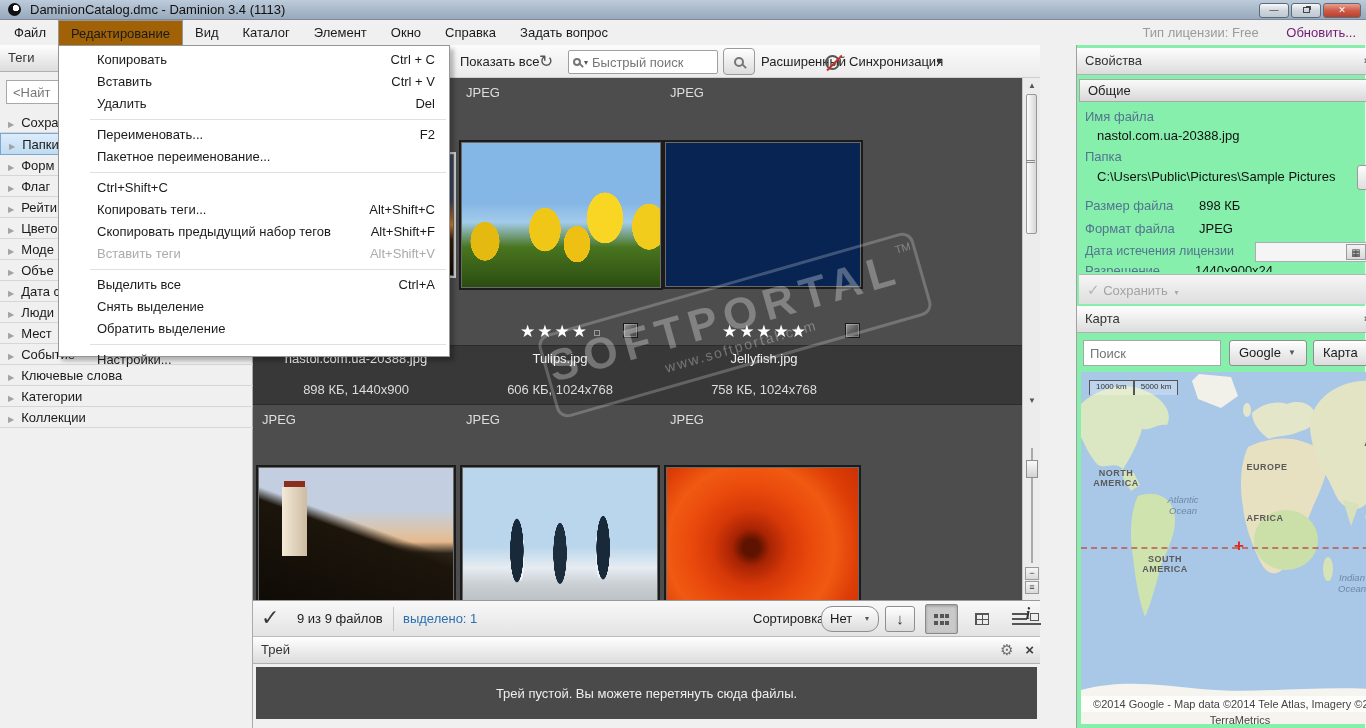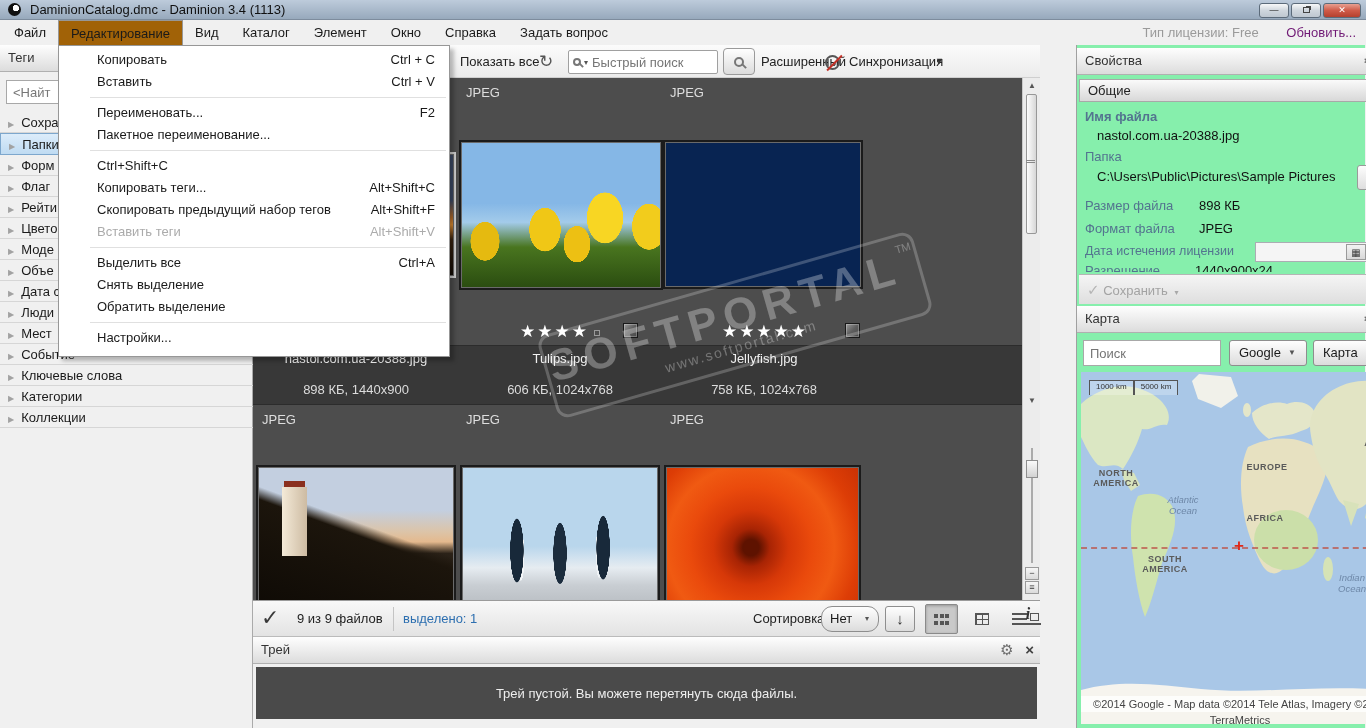--- a/index.html
+++ b/index.html
@@ -377,21 +377,21 @@
         <span>Свойства</span>
         <span class="hicons">
           <span class="gear">⚙</span>
           <span class="xbtn">×</span>
         </span>
       </div>
       <div class="section-bar">
         <span>Общие</span>
         <span class="dd-arrow">▼</span>
       </div>
-      <div class="prop-label" style="top:61px;font-weight:bold;">Имя файла</div>
+      <div class="prop-label" style="top:61px;">Имя файла</div>
       <div class="prop-value" style="left:20px;top:80px;">nastol.com.ua-20388.jpg</div>
       <div class="prop-label" style="top:101px;">Папка</div>
       <div class="prop-value" style="left:20px;top:121px;width:255px;white-space:nowrap;overflow:hidden;">C:\Users\Public\Pictures\Sample Pictures</div>
       <div class="goto-btn">↖</div>
       <div class="prop-label" style="top:150px;">Размер файла</div>
       <div class="prop-value" style="left:122px;top:150px;">898 КБ</div>
       <div class="prop-label" style="top:173px;">Формат файла</div>
       <div class="prop-value" style="left:122px;top:173px;">JPEG</div>
       <div class="prop-label" style="top:196px;width:170px;font-size:12.5px;">Дата истечения лицензии</div>
       <div class="date-field">
@@ -476,20 +476,24 @@
 
   <div class="edit-menu">
       <div class="menu-item">
         <span>Копировать</span>
         <span>Ctrl + C</span>
       </div>
       <div class="menu-item">
         <span>Вставить</span>
         <span>Ctrl + V</span>
       </div>
+      <div class="menu-item">
+        <span>Удалить</span>
+        <span>Del</span>
+      </div>
       <div class="menu-sep"></div>
       <div class="menu-item">
         <span>Переименовать...</span>
         <span>F2</span>
       </div>
       <div class="menu-item">
         <span>Пакетное переименование...</span>
         <span></span>
       </div>
       <div class="menu-sep"></div>

